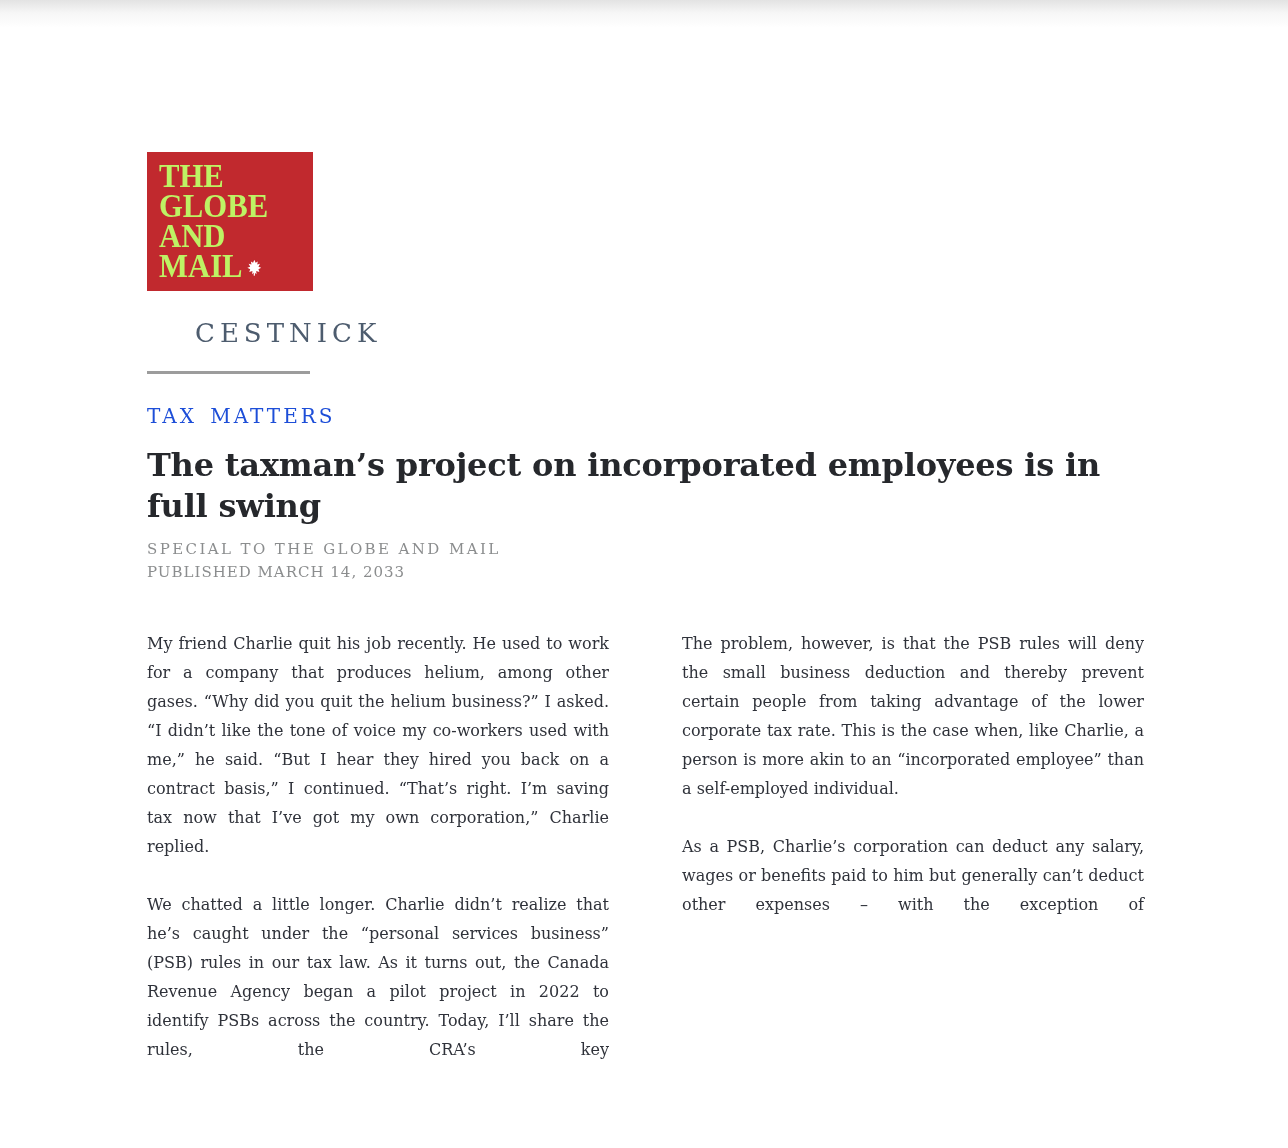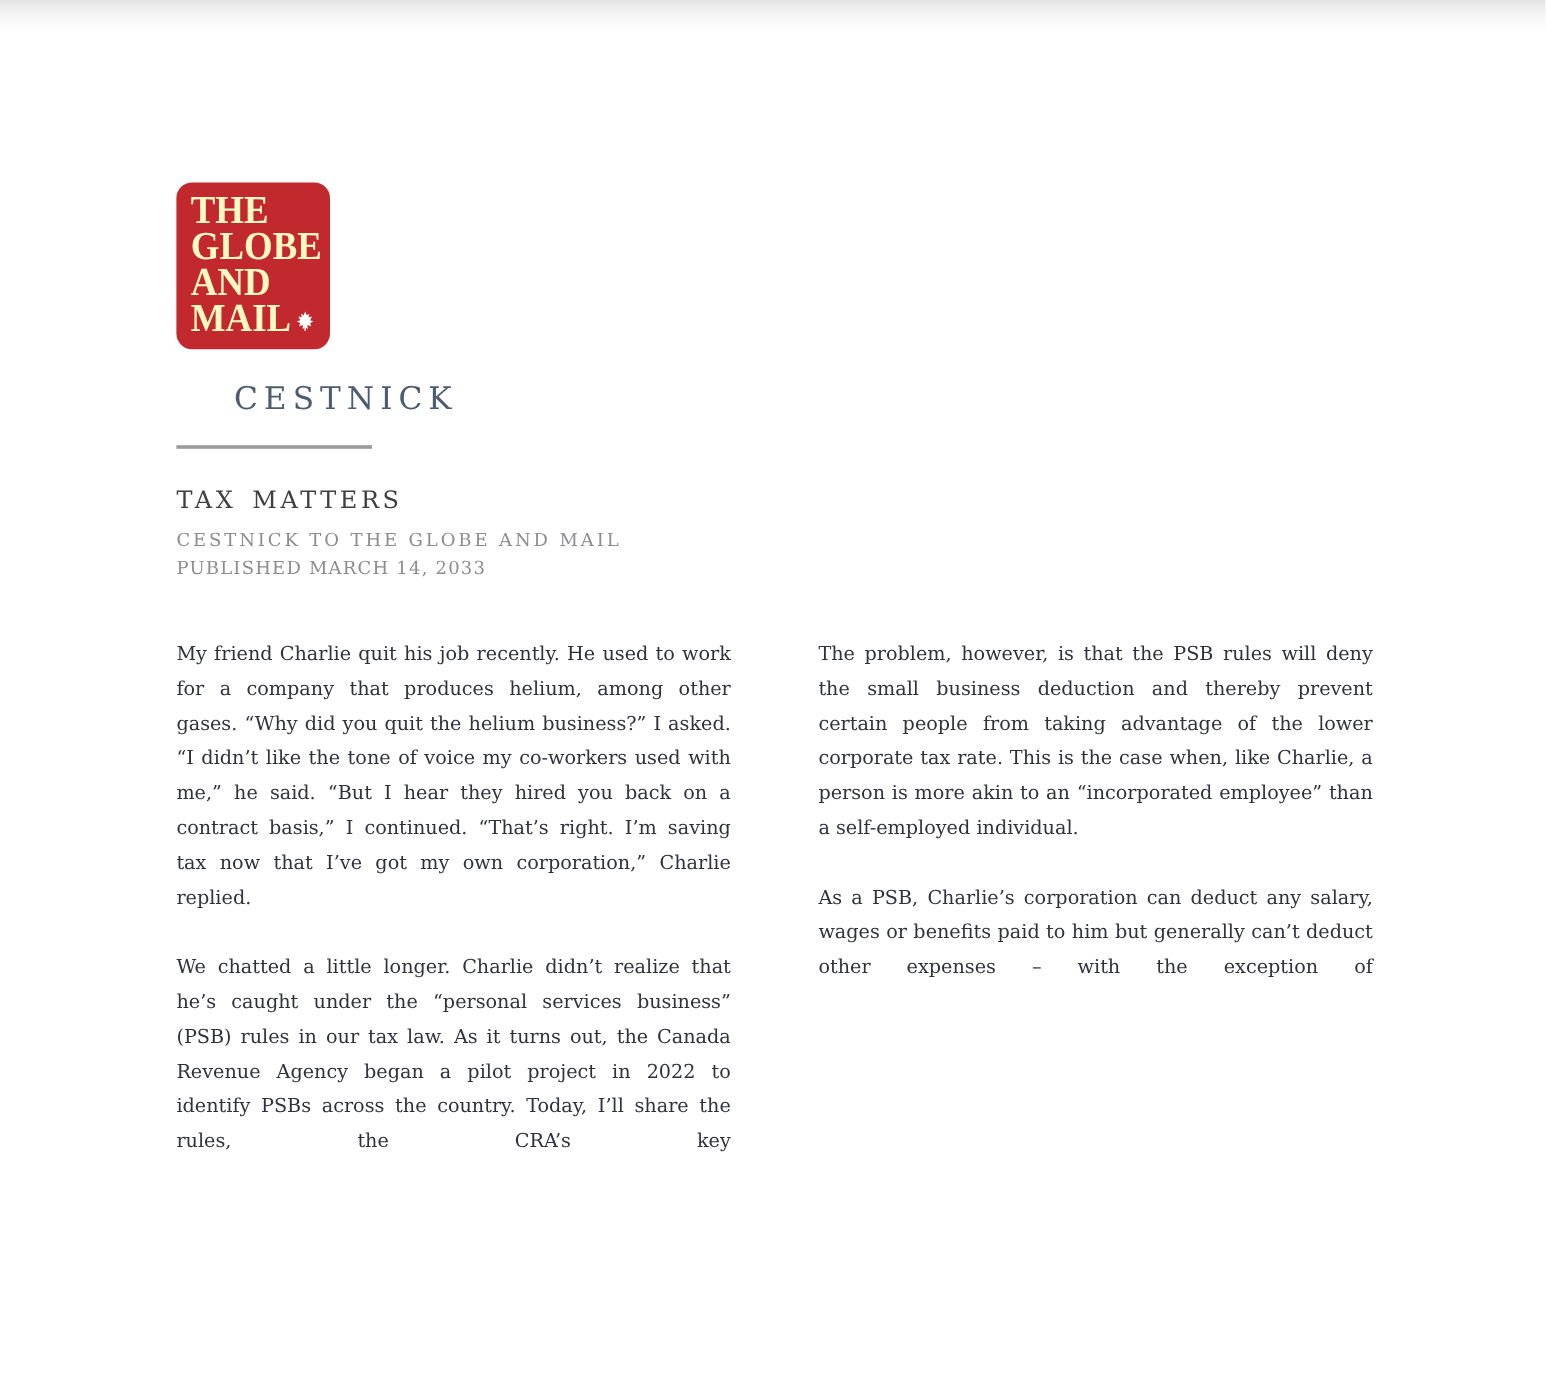--- a/index.html
+++ b/index.html
@@ -17,27 +17,26 @@
     left: 0; top: 0; right: 0;
     height: 28px;
     background: linear-gradient(to bottom, #e3e3e3 0%, #f6f6f6 45%, #ffffff 100%);
     pointer-events: none;
   }
   .content {
     padding: 152px 144px 0 147px;
   }
   
   .logo {
-    width: 128px;
+    width: 166px;
     height: 139px;
     background: #c1292e;
-    color: #fef9c3;
+    color: #bef264;
     padding: 9px 0 0 12px;
     overflow: hidden;
-    border-radius: 13px;
   }
   .logo-text {
     font-family: "Liberation Serif", serif;
     font-weight: bold;
     font-size: 33px;
     line-height: 30px;
     letter-spacing: 0px;
     transform: scaleX(0.93);
     transform-origin: left top;
     white-space: nowrap;
@@ -62,21 +61,21 @@
     margin-top: 23px;
     width: 163px;
     height: 3px;
     background: #9c9c9c;
   }
   .kicker {
     margin-top: 30px;
     font-size: 20px;
     letter-spacing: 3px;
     word-spacing: 4px;
-    color: #404040;
+    color: #1d4ed8;
   }
   
   .headline {
     margin-top: 17px;
     font-size: 32px;
     font-weight: bold;
     line-height: 41px;
     letter-spacing: -0.2px;
     color: #26282c;
     max-width: 1000px;
@@ -127,22 +126,26 @@
         </span>
       </div>
     </div>
 
     <div class="author">CESTNICK</div>
 
     <div class="divider"></div>
 
     <div class="kicker">TAX MATTERS</div>
 
+    <h1 class="headline">
+      <span class="hl-line">The taxman’s project on incorporated employees is in</span>
+      <span class="hl-line">full swing</span>
+    </h1>
 
-    <div class="byline byline-special">CESTNICK TO THE GLOBE AND MAIL</div>
+    <div class="byline byline-special">SPECIAL TO THE GLOBE AND MAIL</div>
     <div class="byline byline-date">PUBLISHED MARCH 14, 2033</div>
 
     <div class="body-columns">
       <div class="col">
         <p>My friend Charlie quit his job recently. He used to work for a company that produces helium, among other gases. “Why did you quit the helium business?” I asked. “I didn’t like the tone of voice my co-workers used with me,” he said. “But I hear they hired you back on a contract basis,” I continued. “That’s right. I’m saving tax now that I’ve got my own corporation,” Charlie replied.</p>
         <p class="truncated">We chatted a little longer. Charlie didn’t realize that he’s caught under the “personal services business” (PSB) rules in our tax law. As it turns out, the Canada Revenue Agency began a pilot project in 2022 to identify PSBs across the country. Today, I’ll share the rules, the CRA’s key</p>
       </div>
       <div class="col">
         <p>The problem, however, is that the PSB rules will deny the small business deduction and thereby prevent certain people from taking advantage of the lower corporate tax rate. This is the case when, like Charlie, a person is more akin to an “incorporated employee” than a self-employed individual.</p>
         <p class="truncated">As a PSB, Charlie’s corporation can deduct any salary, wages or benefits paid to him but generally can’t deduct other expenses – with the exception of</p>

